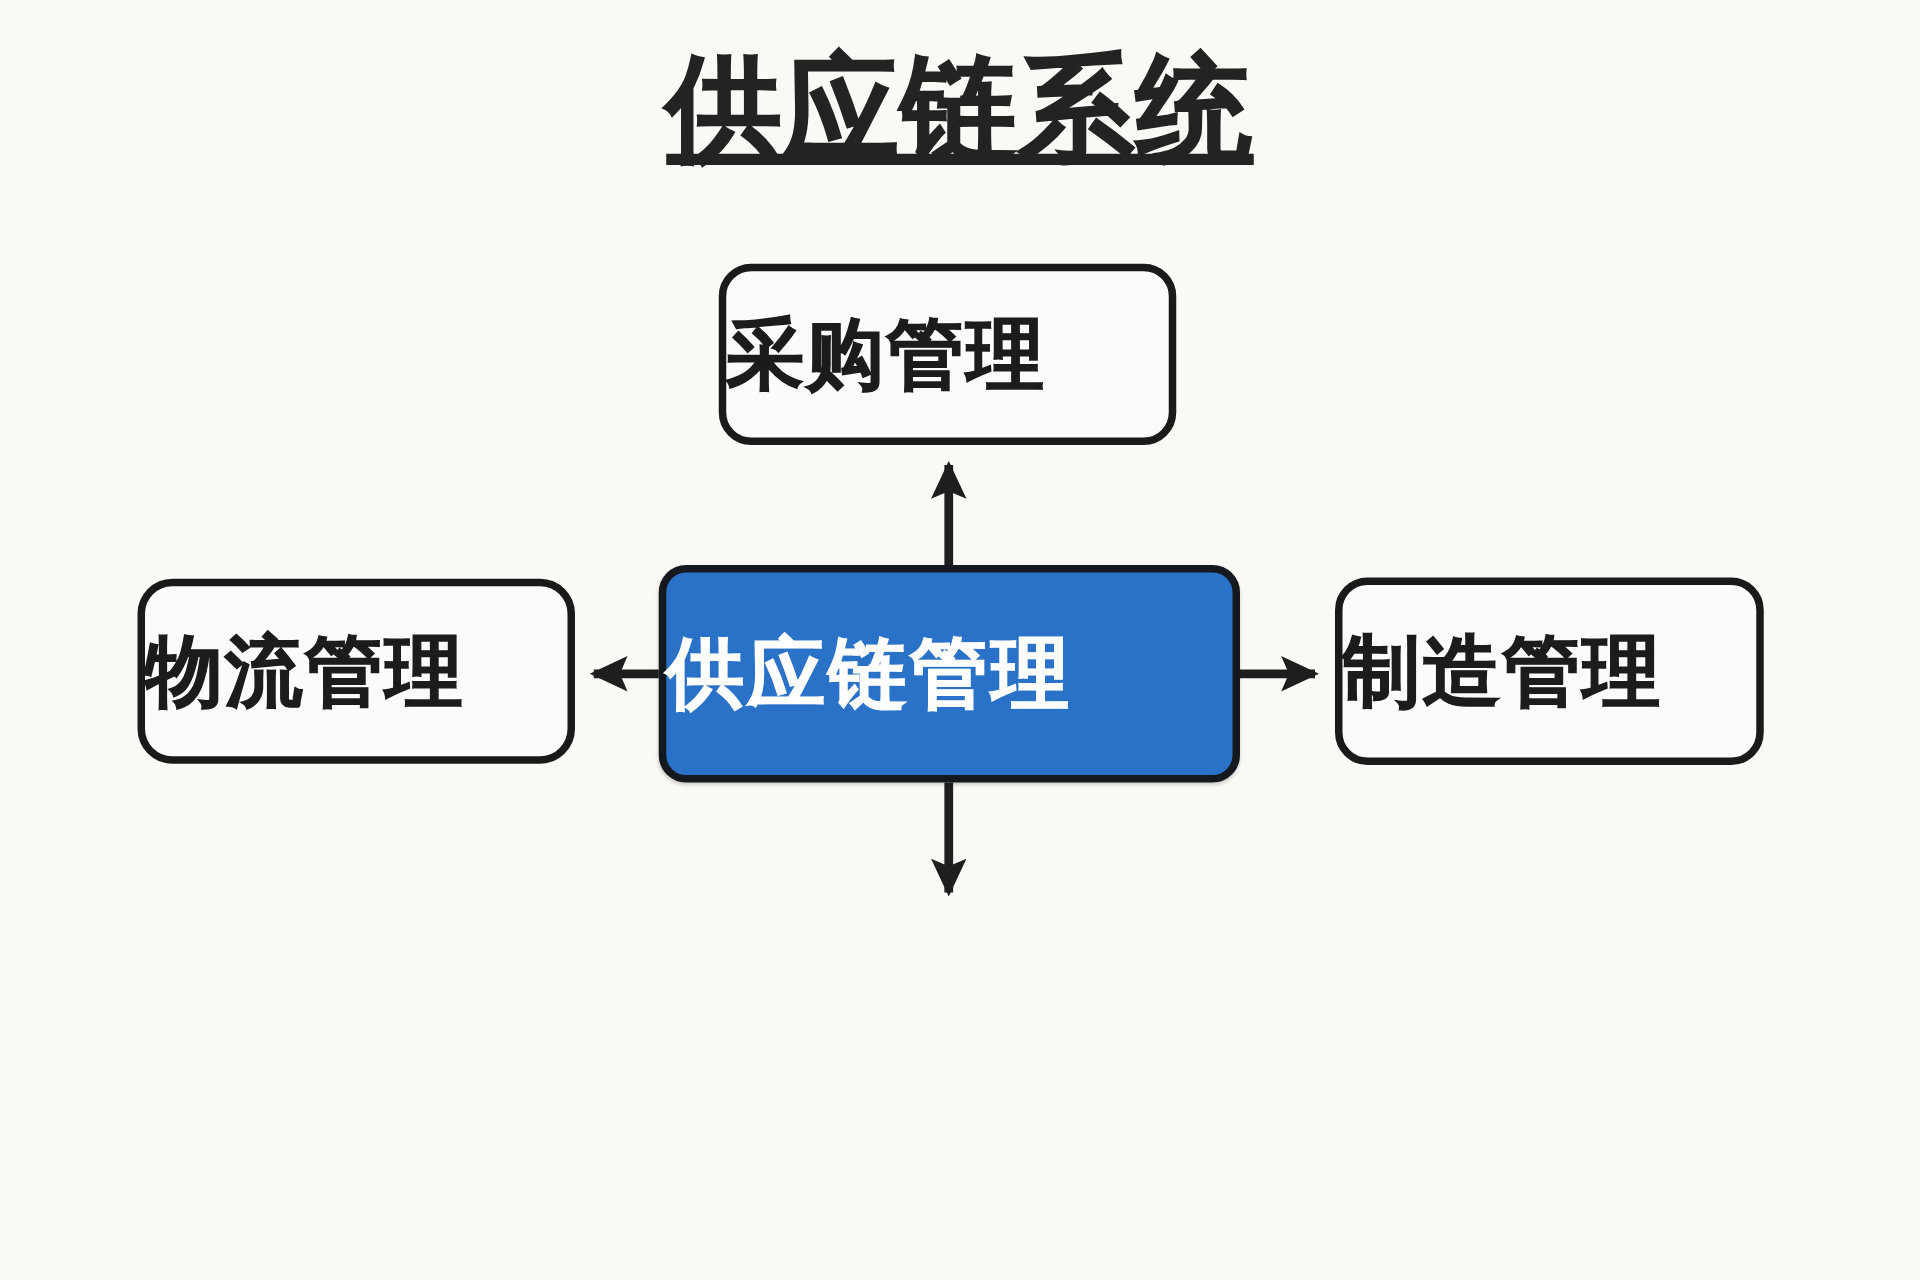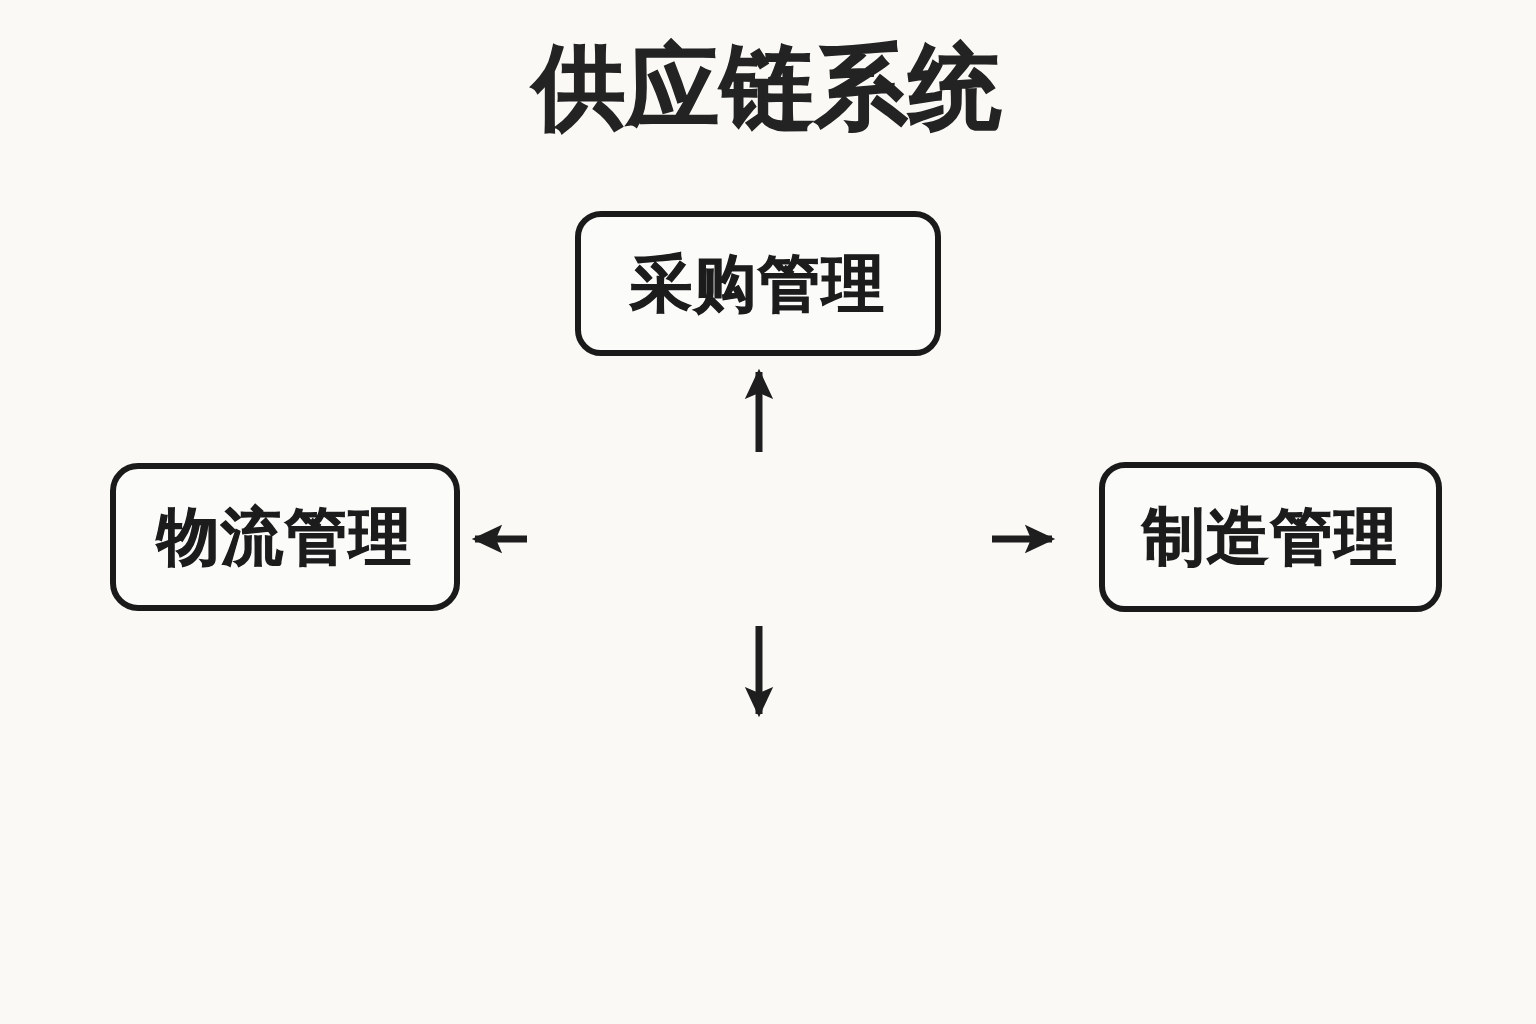--- a/index.html
+++ b/index.html
@@ -26,38 +26,39 @@
     left: 0;
     top: 38px;
     width: 1536px;
     text-align: center;
     font-size: 92px;
     line-height: 1.08;
     font-weight: 700;
     letter-spacing: 2px;
     color: #232323;
     white-space: nowrap;
+    text-decoration: underline;
     -webkit-text-stroke: 1.5px #232323;
   }
   
   #arrow-layer {
     position: absolute;
     left: 0;
     top: 0;
     width: 1536px;
     height: 1024px;
     pointer-events: none;
   }
   
   .node {
     position: absolute;
     box-sizing: border-box;
     display: flex;
     align-items: center;
-    justify-content: center;
+    justify-content: flex-start;
     border: 6px solid #1a1a1a;
     border-radius: 26px;
     background: #fbfbf9;
     z-index: 3;
   }
   .node-label {
     font-size: 62px;
     font-weight: 700;
     letter-spacing: 2px;
     color: #1c1c1c;
@@ -74,21 +75,21 @@
   .node.center .node-label {
     color: #ffffff;
     -webkit-text-stroke: 1px #ffffff;
     letter-spacing: 3px;
   }
 
   
   #node-top    { left: 575px; top: 211px; width: 366px; height: 145px; }
   #node-left   { left: 110px; top: 463px; width: 350px; height: 148px; border-radius: 28px; }
   #node-center { left: 527px; top: 452px; width: 465px; height: 174px; }
-  #node-right  { left: 1068px; top: 462px; width: 343px; height: 150px; margin-left: 31px; }
+  #node-right  { left: 1068px; top: 462px; width: 343px; height: 150px; }
   #node-bottom { left: 578px; top: 729px; width: 362px; height: 146px; }
 </style>
 </head>
 <body>
 
 <div id="canvas">
 
   <div id="diagram-title">供应链系统</div>
 
   <svg id="arrow-layer" viewBox="0 0 1536 1024" width="1536" height="1024" xmlns="http://www.w3.org/2000/svg">
@@ -116,19 +117,22 @@
   </svg>
 
   <div id="node-top" class="node">
     <span class="node-label">采购管理</span>
   </div>
 
   <div id="node-left" class="node">
     <span class="node-label">物流管理</span>
   </div>
 
+  <div id="node-center" class="node center">
+    <span class="node-label">供应链管理</span>
+  </div>
 
   <div id="node-right" class="node">
     <span class="node-label">制造管理</span>
   </div>
 
 
 </div>
 
 </body></html>

